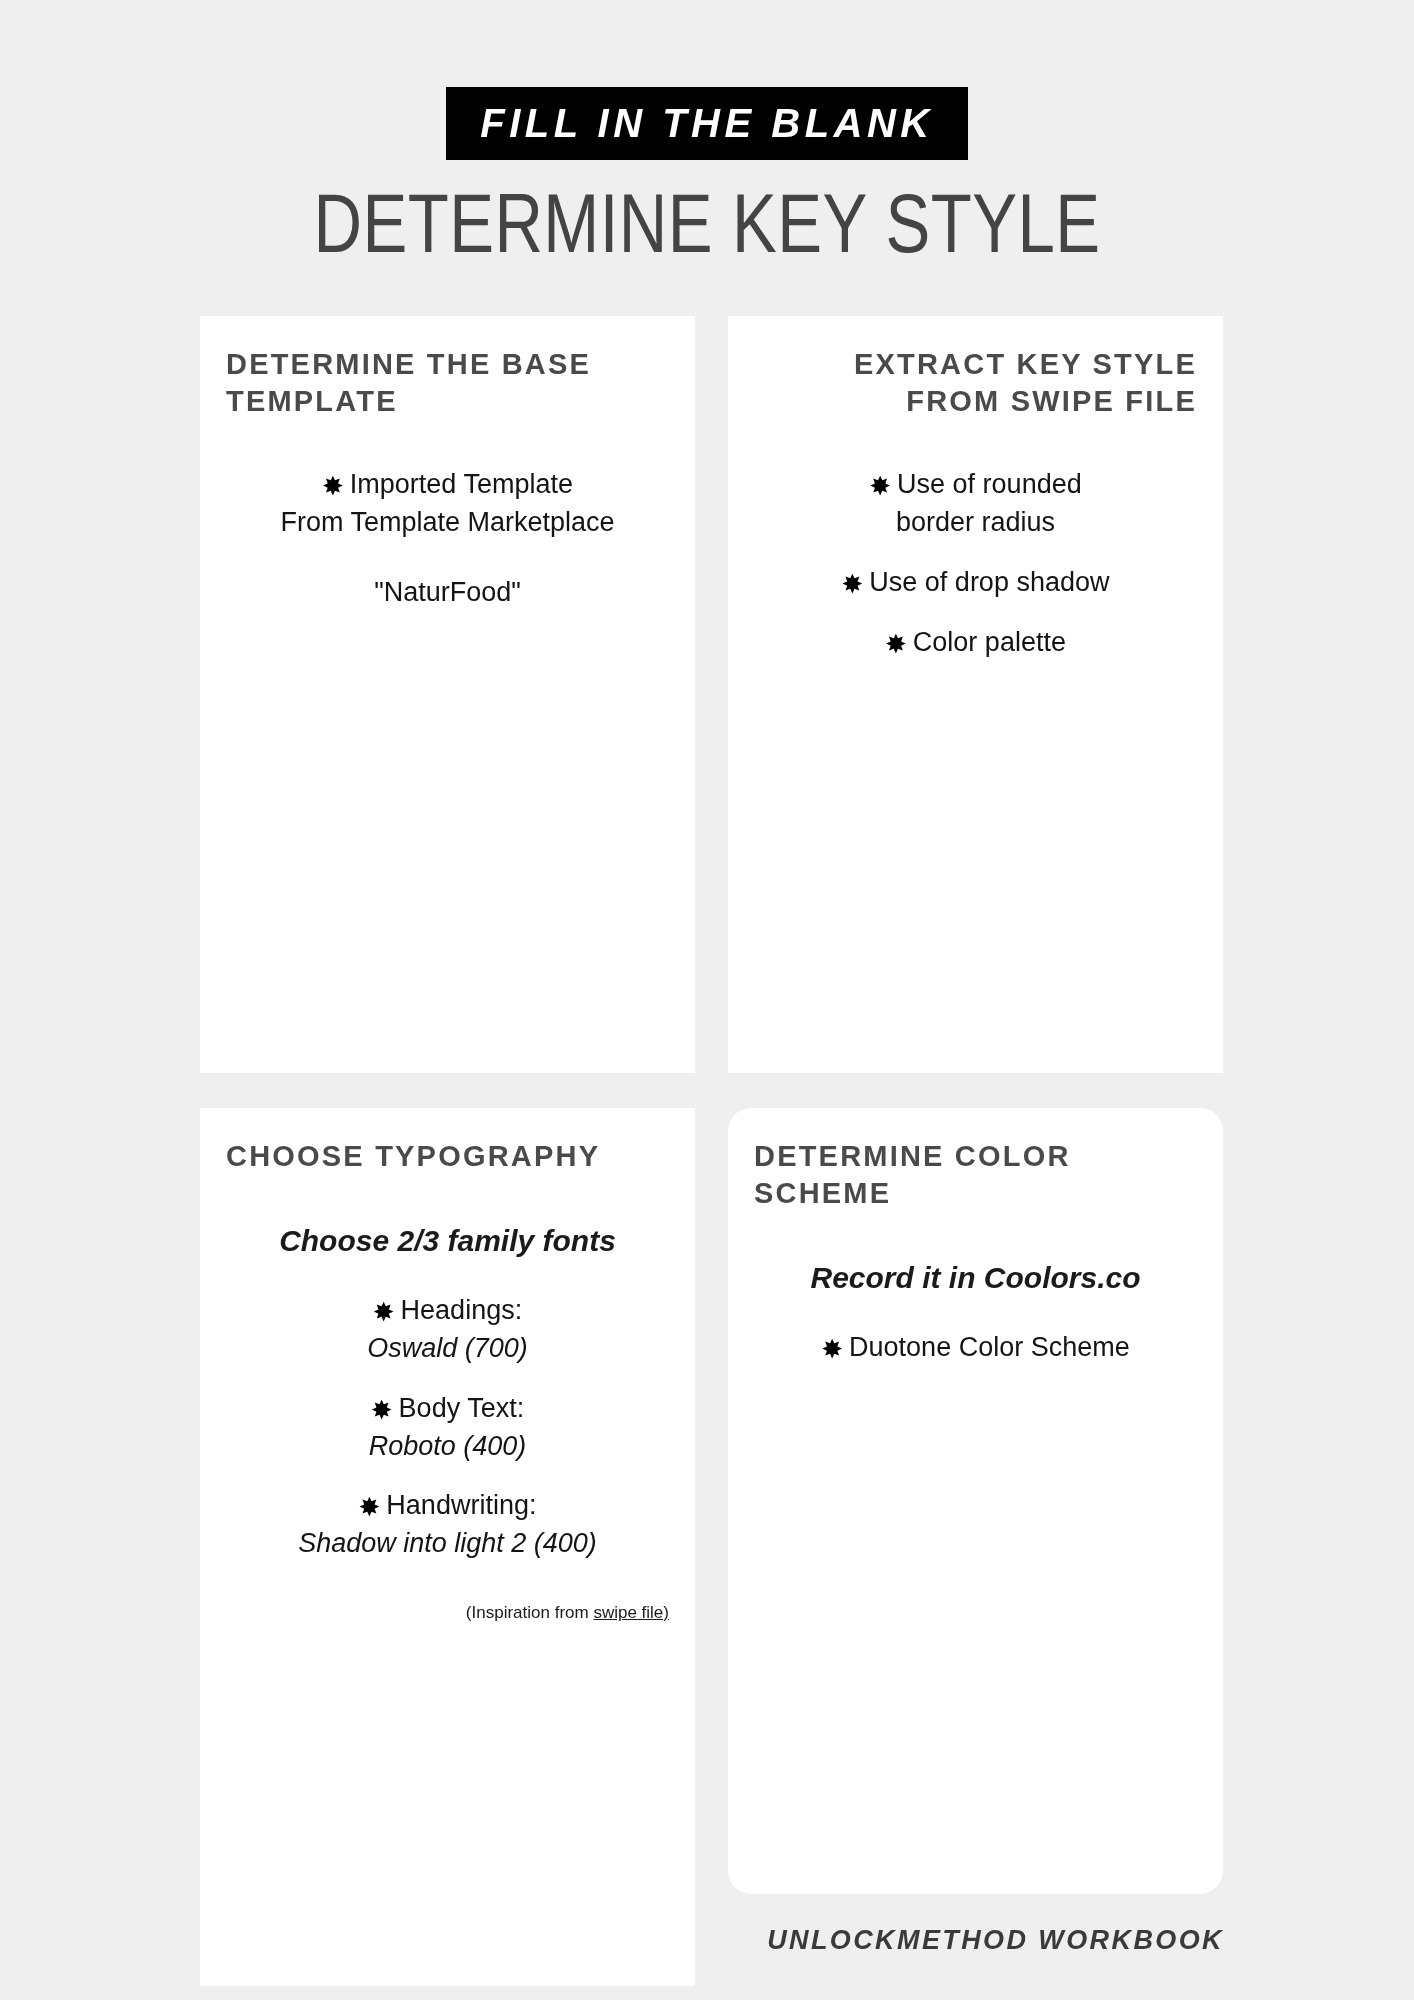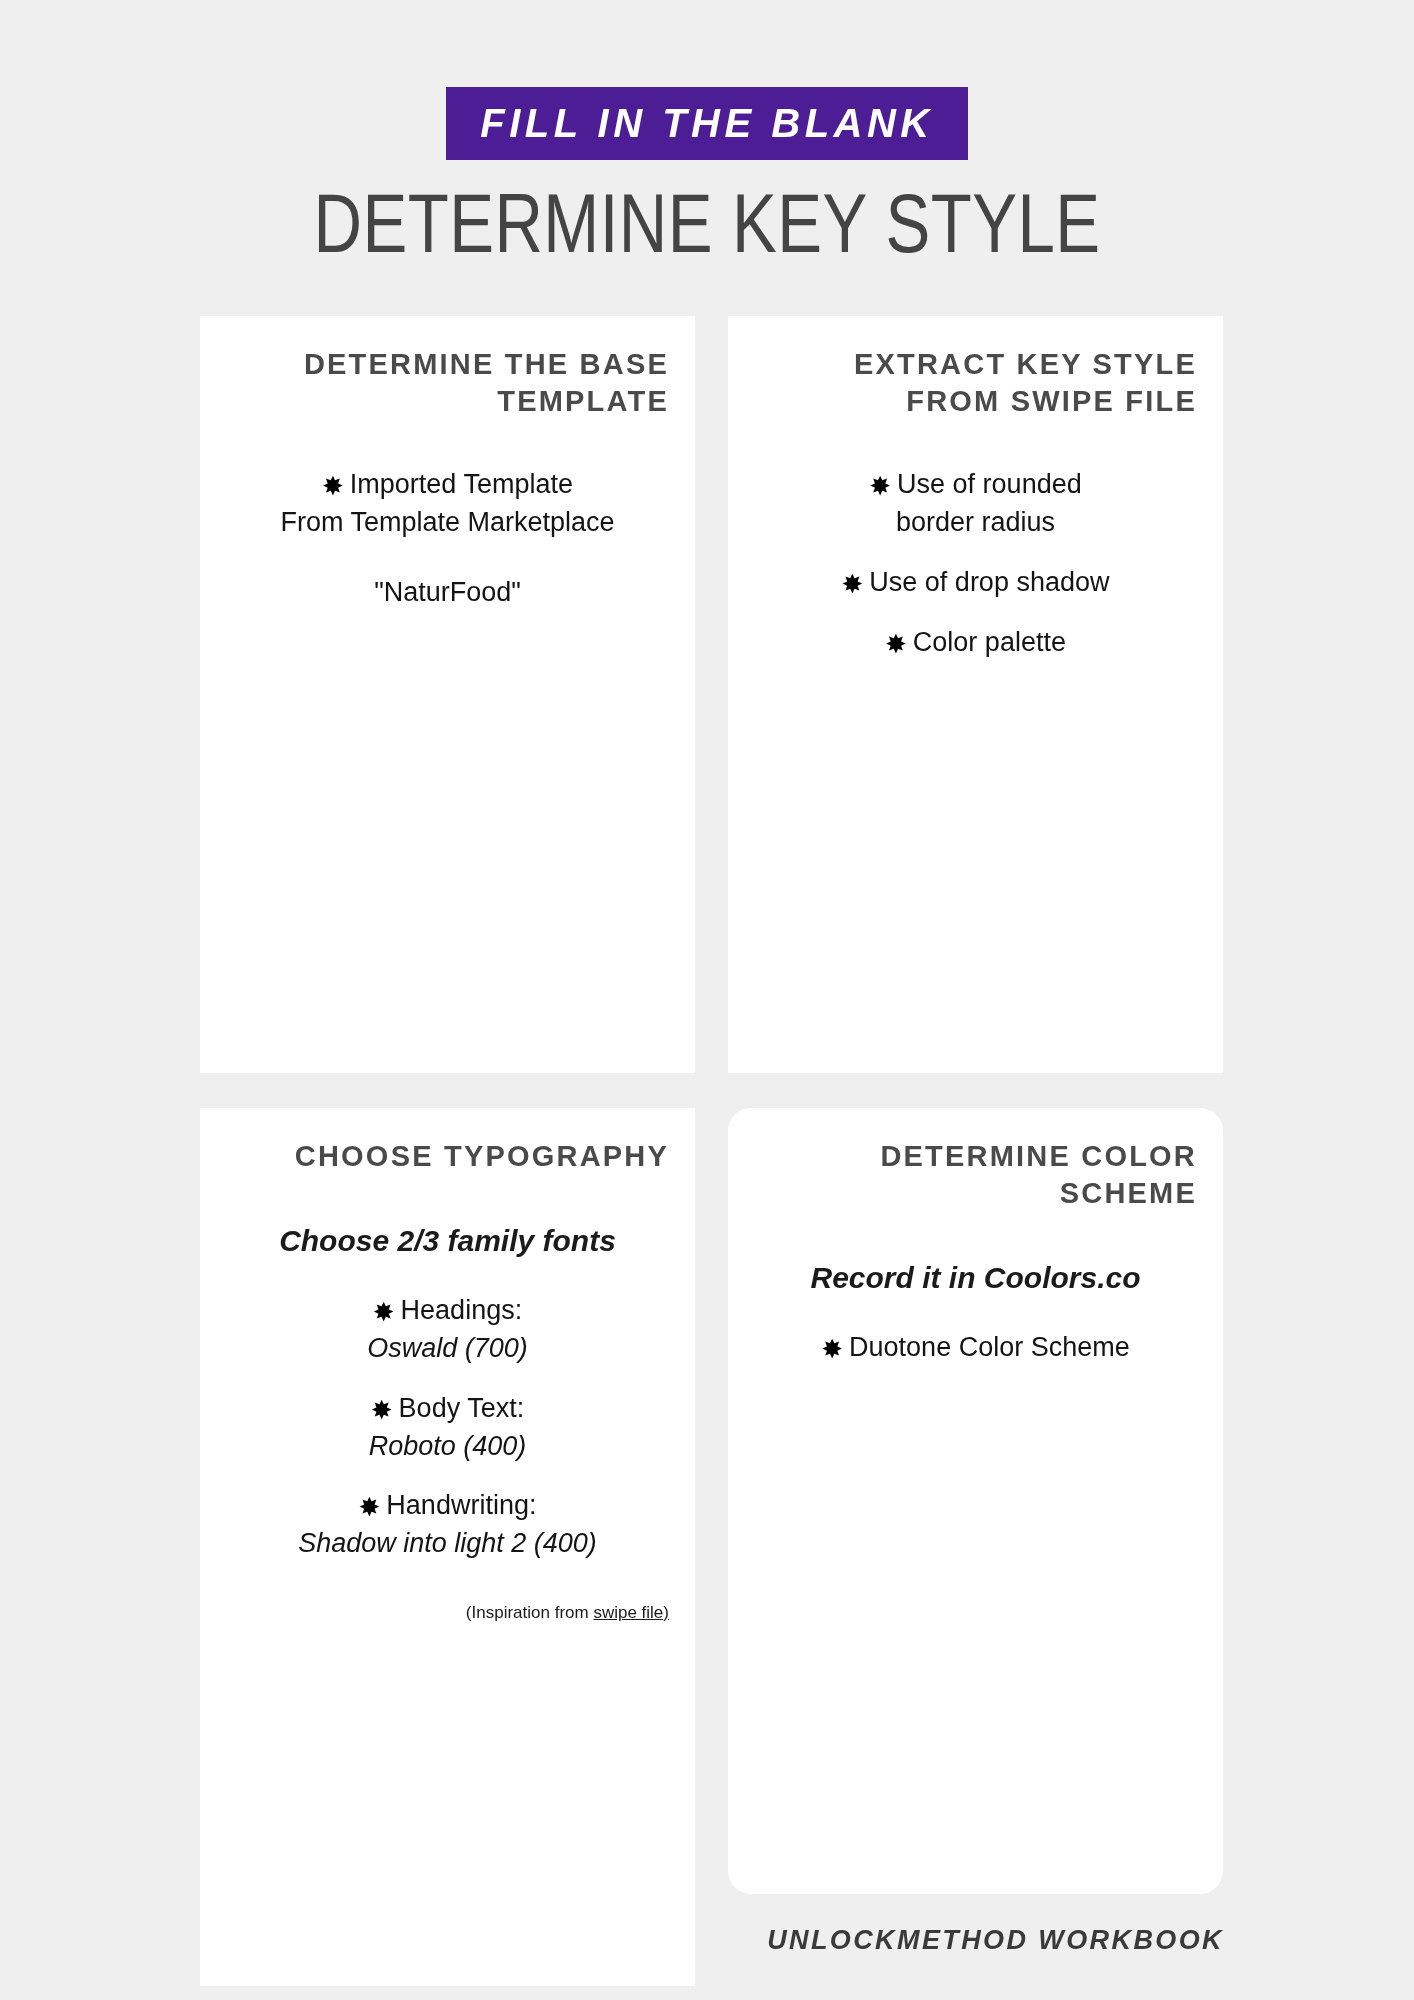--- a/index.html
+++ b/index.html
@@ -19,21 +19,21 @@
   
   .badge-row {
     position: absolute;
     top: 87px;
     left: 0;
     width: 1414px;
     display: flex;
     justify-content: center;
   }
   .badge {
-    background: #4c1d95;
+    background: #000000;
     color: #ffffff;
     font-family: "Liberation Sans", sans-serif;
     font-weight: bold;
     font-style: italic;
     font-size: 40px;
     letter-spacing: 4.5px;
     padding: 16px 34px 17px 34px;
     line-height: 1.0;
     white-space: nowrap;
   }
@@ -77,21 +77,21 @@
     padding: 30px 26px 0 26px;
   }
 
   .card-title {
     font-family: "Liberation Sans", sans-serif;
     font-size: 29px;
     font-weight: bold;
     color: #4a4a4a;
     letter-spacing: 2.2px;
     line-height: 1.28;
-    text-align: right;
+    text-align: left;
   }
   .card-title.left { text-align: right; padding-left: 8px; }
 
   .card-body {
     font-family: "Liberation Sans", sans-serif;
     font-size: 27px;
     color: #1b1b1b;
     text-align: center;
     line-height: 1.42;
   }

